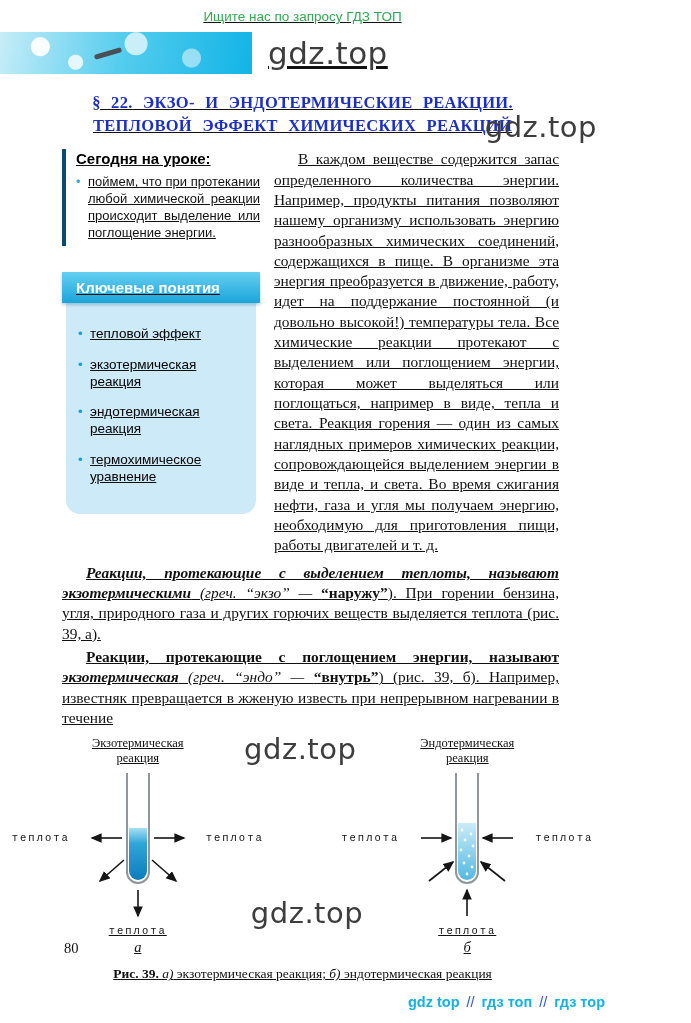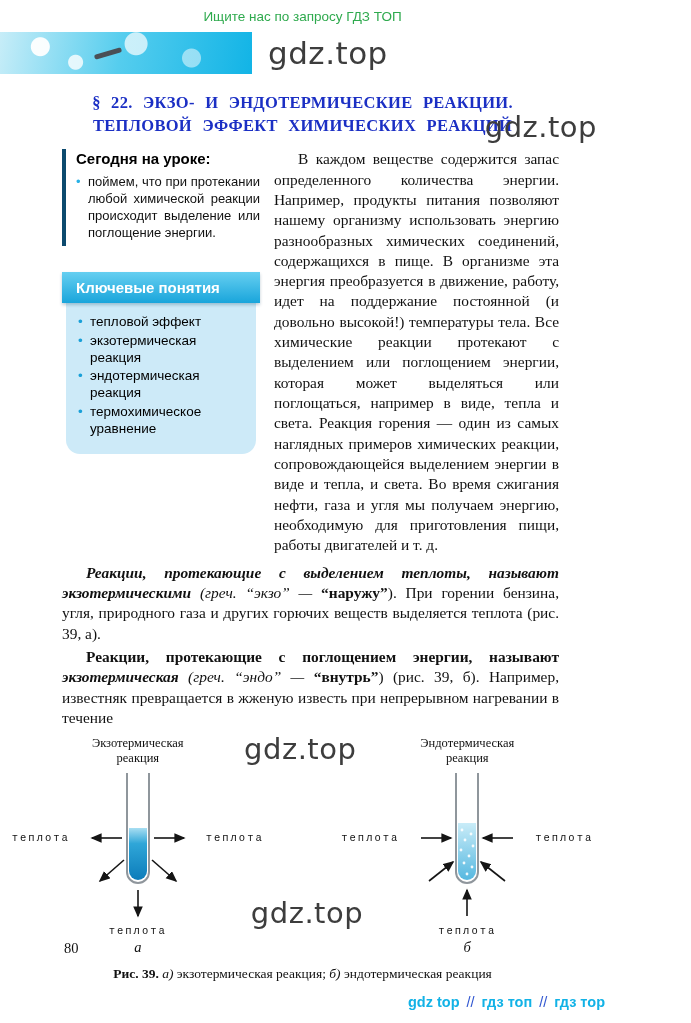--- a/index.html
+++ b/index.html
@@ -1,17 +1,17 @@
 <!DOCTYPE html>
 <html><head>
 <meta charset="utf-8">
 <style>
   html,body{margin:0;padding:0;background:#ffffff;}
   .page{position:relative;width:605px;height:1023px;background:#fff;overflow:hidden;
-        font-family:"Liberation Serif",serif;color:#111;}
+        font-family:"Liberation Serif",serif;color:#111;text-decoration:underline;}
 
   
   .top-note{padding-top:9px;text-align:center;font-family:"Liberation Sans",sans-serif;
             font-size:13.5px;color:#2faa4e;}
 
   
   .header-row{display:flex;align-items:center;margin-top:7px;height:44px;}
   .banner{width:252px;height:42px;position:relative;overflow:hidden;
     background:
       radial-gradient(circle at 16% 35%, rgba(255,255,255,.95) 0 9px, rgba(255,255,255,0) 10px),
@@ -41,21 +41,21 @@
   .today-list li{position:relative;padding-left:12px;}
   .today-list li::before{content:"•";color:#29b1e6;position:absolute;left:0;}
 
   .key-box{margin-top:26px;}
   .key-heading{background:linear-gradient(180deg,#66cff1 0%,#19a5db 100%);color:#fff;
                font-weight:bold;font-size:15px;padding:7px 0 7px 14px;border-radius:0;
                position:relative;z-index:2;box-shadow:0 2px 3px rgba(0,60,90,.25);}
   .key-list{background:#cdeaf8;border-radius:0 0 14px 14px;margin:-9px 4px 0 4px;
             padding:18px 8px 14px 12px;list-style:none;font-size:13.5px;line-height:1.25;
             color:#000;}
-  .key-list li{position:relative;padding-left:12px;margin:2px 0;}
+  .key-list li{position:relative;padding-left:12px;margin:14px 0;}
   .key-list li::before{content:"•";color:#1aa0d8;position:absolute;left:0;}
 
   .main-col{flex:1;font-size:15.4px;line-height:1.32;text-align:justify;}
   .para{margin:0 0 3px;}
   .indent{text-indent:24px;}
   .b{font-weight:bold;}
   .i{font-style:italic;}
   .bi{font-weight:bold;font-style:italic;}
 
   

